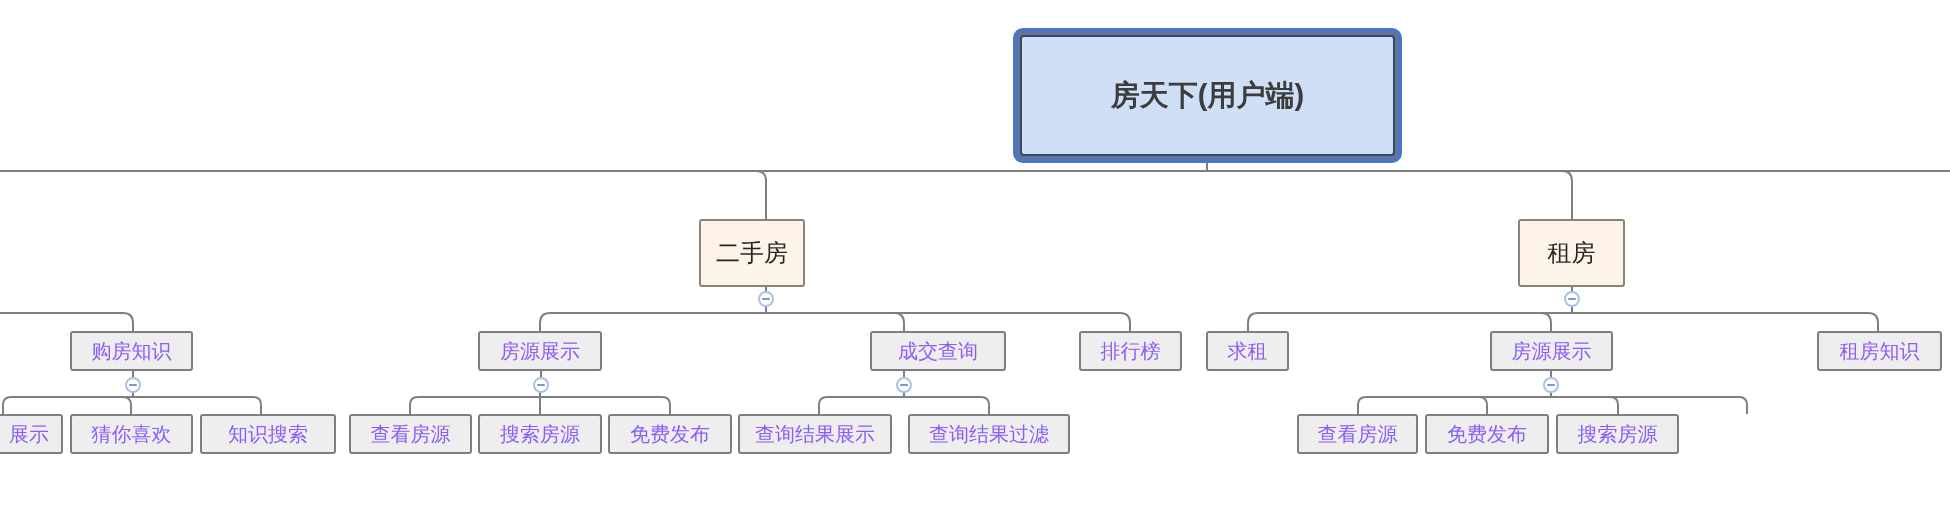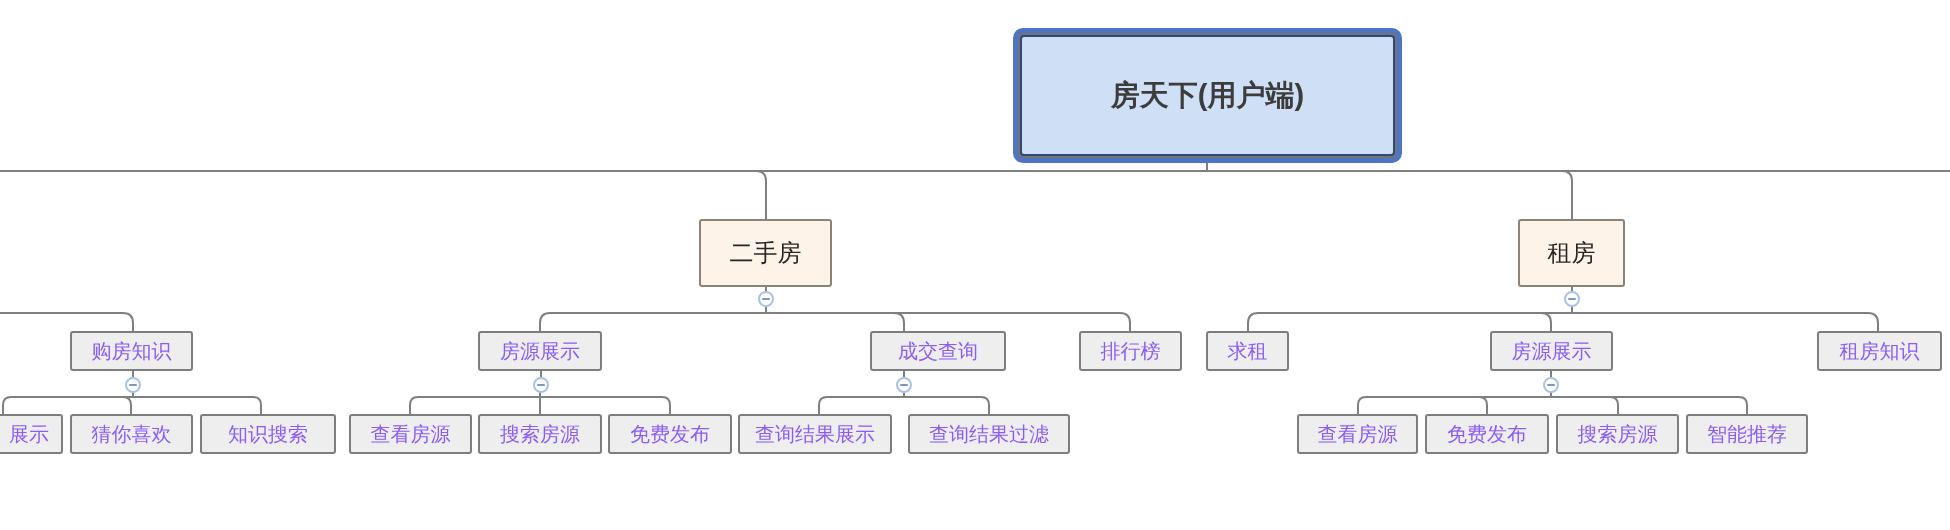--- a/index.html
+++ b/index.html
@@ -116,21 +116,21 @@
     <path d="M 1551 392 V 397"></path>
     <path d="M 1358 414 V 405 Q 1358 397 1366 397 H 1739 Q 1747 397 1747 405 V 414"></path>
     <path d="M 1479 397 Q 1487 397 1487 405 V 414"></path>
     <path d="M 1610 397 Q 1618 397 1618 405 V 414"></path>
   </svg>
 
   <div class="root-outer">
     <div class="root-inner">房天下(用户端)</div>
   </div>
 
-  <div class="node lvl1" style="left:699px;width:133px;">二手房</div>
+  <div class="node lvl1" style="left:699px;width:106px;">二手房</div>
   <div class="node lvl1" style="left:1518px;width:107px;text-align:center;">租房</div>
 
   <div class="node lvl23 lvl2" style="left:70px;width:123px;">购房知识</div>
   <div class="node lvl23 lvl2" style="left:478px;width:124px;">房源展示</div>
   <div class="node lvl23 lvl2" style="left:858px;width:136px;margin-left:12px;">成交查询</div>
   <div class="node lvl23 lvl2" style="left:1079px;width:103px;">排行榜</div>
   <div class="node lvl23 lvl2" style="left:1206px;width:83px;">求租</div>
   <div class="node lvl23 lvl2" style="left:1490px;width:123px;">房源展示</div>
   <div class="node lvl23 lvl2" style="left:1817px;width:125px;">租房知识</div>
 
@@ -138,21 +138,20 @@
   <div class="node lvl23 lvl3" style="left:70px;width:123px;">猜你喜欢</div>
   <div class="node lvl23 lvl3" style="left:200px;width:136px;font-family:Liberation Serif, serif;">知识搜索</div>
   <div class="node lvl23 lvl3" style="left:349px;width:123px;">查看房源</div>
   <div class="node lvl23 lvl3" style="left:478px;width:124px;">搜索房源</div>
   <div class="node lvl23 lvl3" style="left:608px;width:124px;">免费发布</div>
   <div class="node lvl23 lvl3" style="left:738px;width:154px;">查询结果展示</div>
   <div class="node lvl23 lvl3" style="left:908px;width:162px;">查询结果过滤</div>
   <div class="node lvl23 lvl3" style="left:1297px;width:121px;">查看房源</div>
   <div class="node lvl23 lvl3" style="left:1425px;width:124px;">免费发布</div>
   <div class="node lvl23 lvl3" style="left:1556px;width:123px;">搜索房源</div>
-  <div class="node lvl23 lvl3" style="left:1686px;width:122px;">智能推荐</div>
 
   <div class="collapse" style="left:758px;top:291px;">
     <span class="bar"></span>
   </div>
   <div class="collapse" style="left:1564px;top:291px;">
     <span class="bar"></span>
   </div>
   <div class="collapse" style="left:125px;top:377px;">
     <span class="bar"></span>
   </div>

